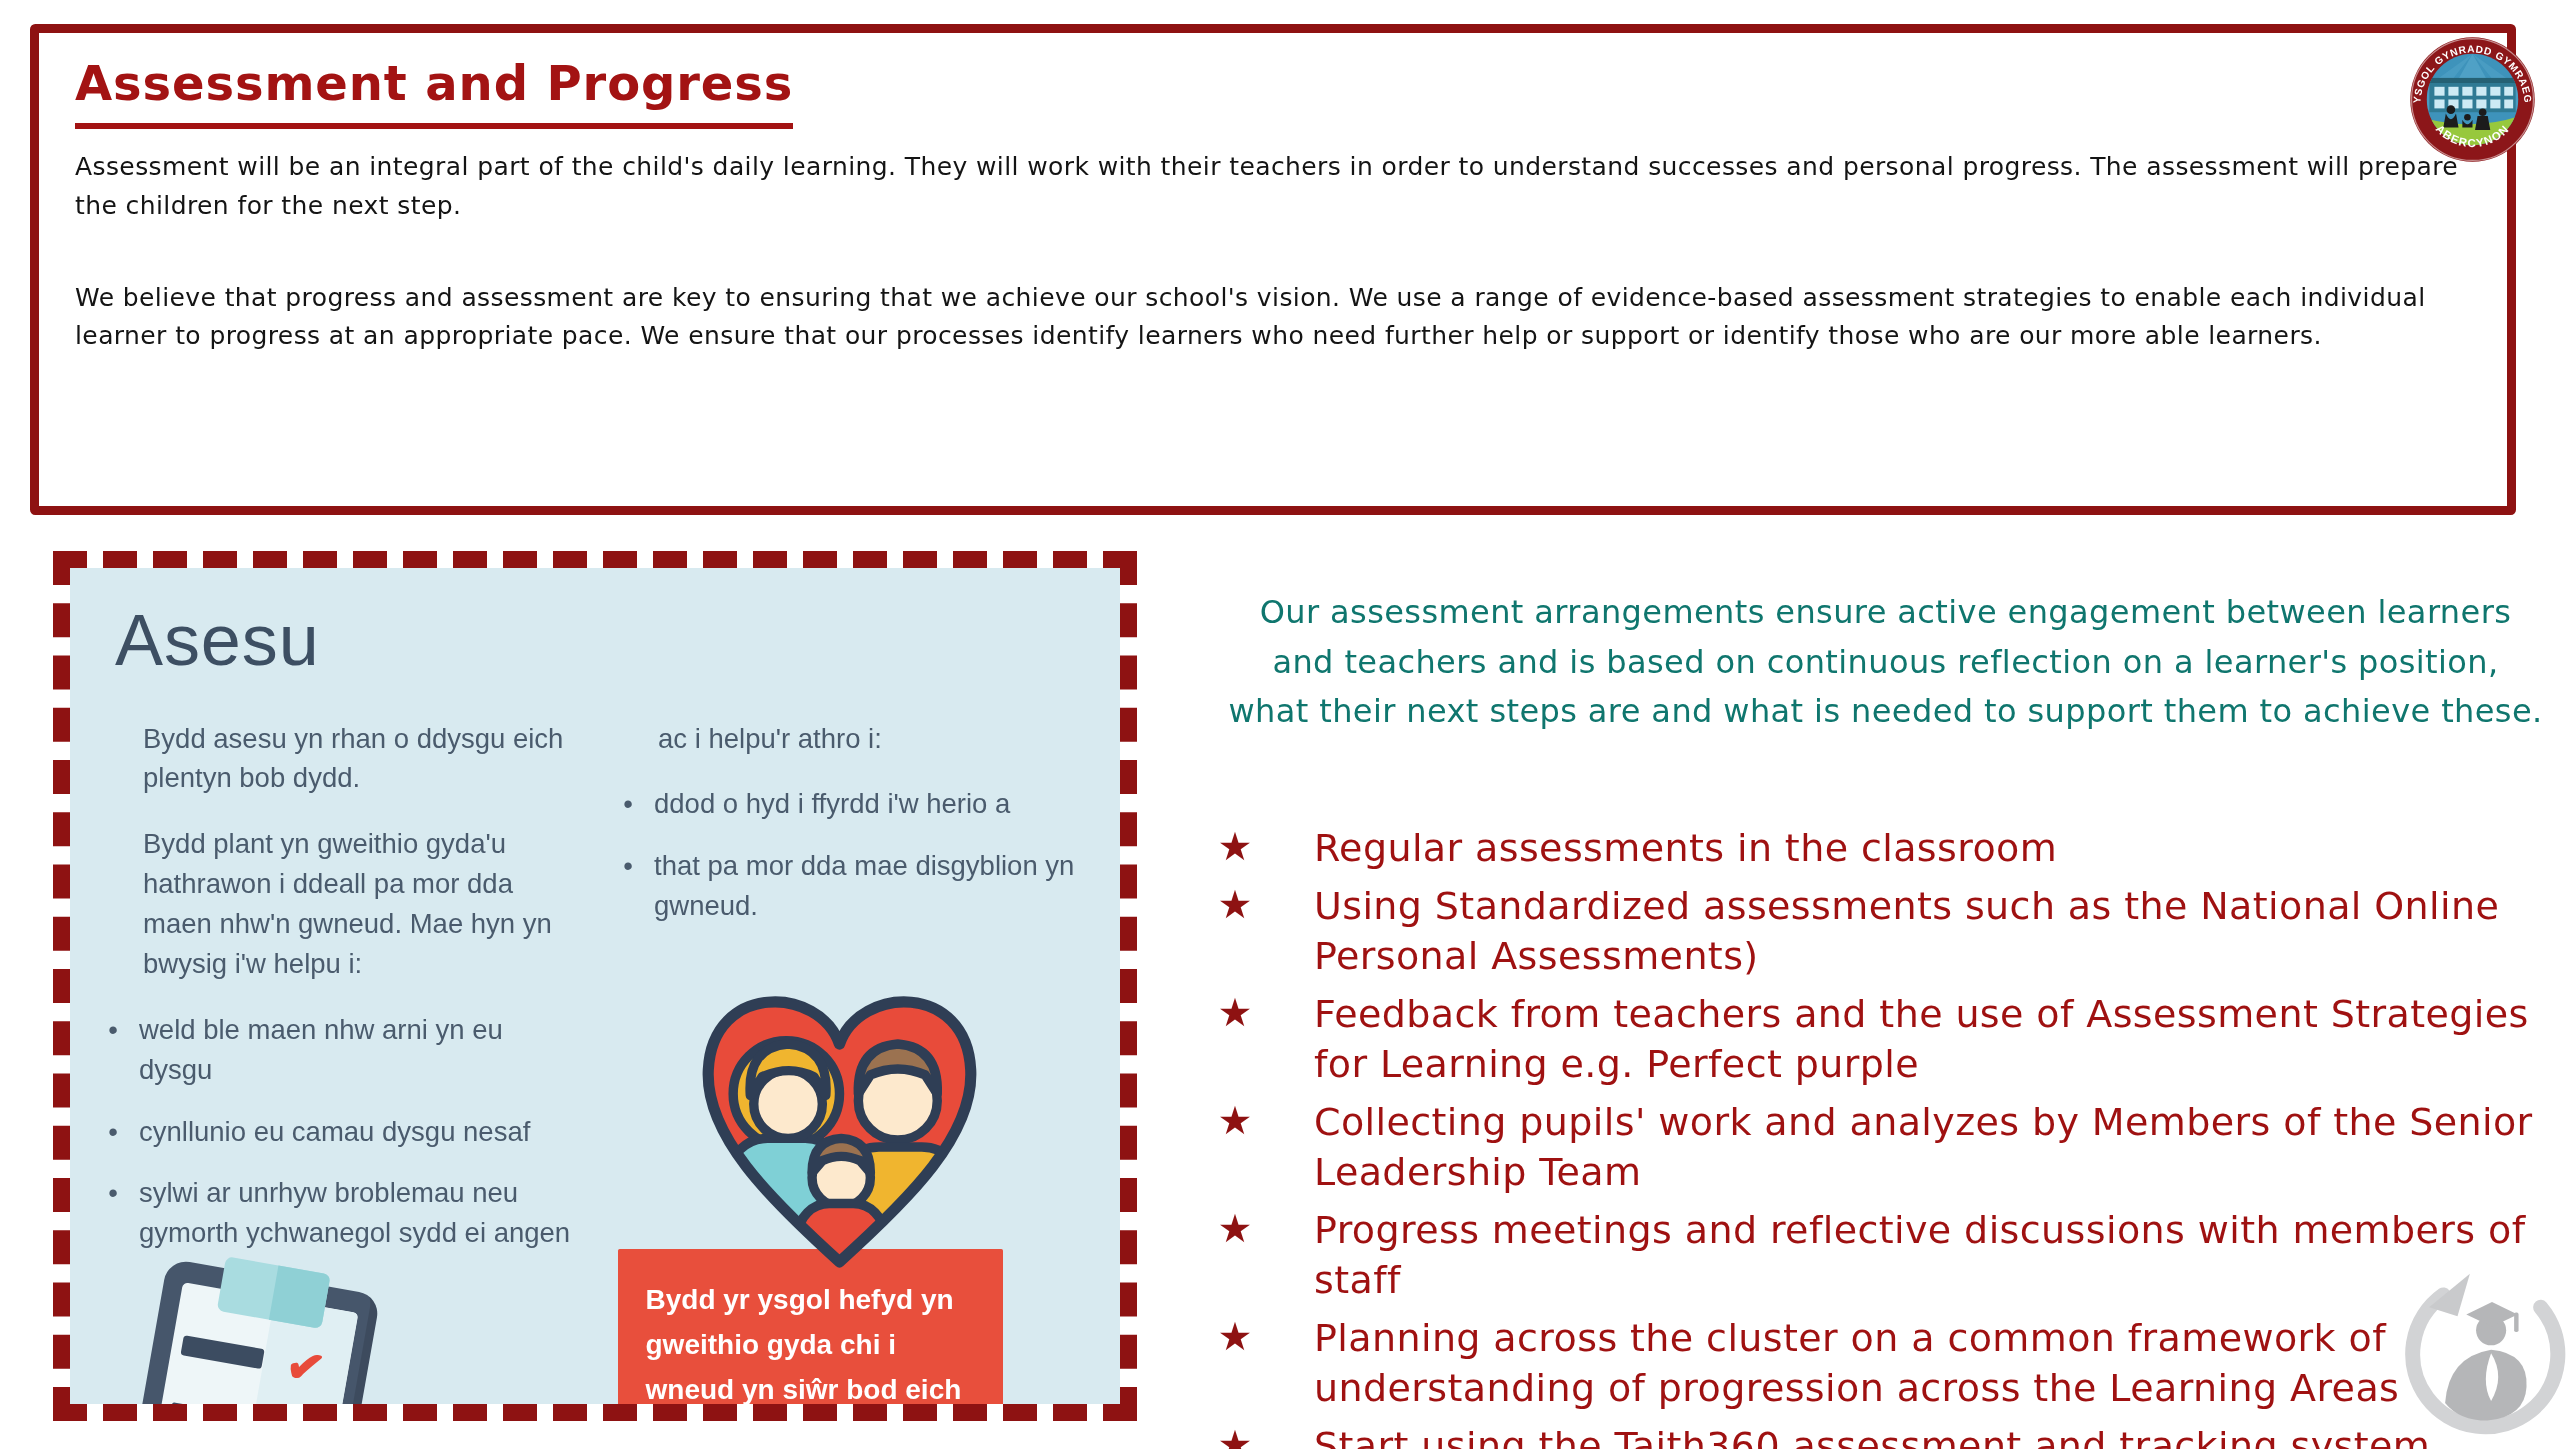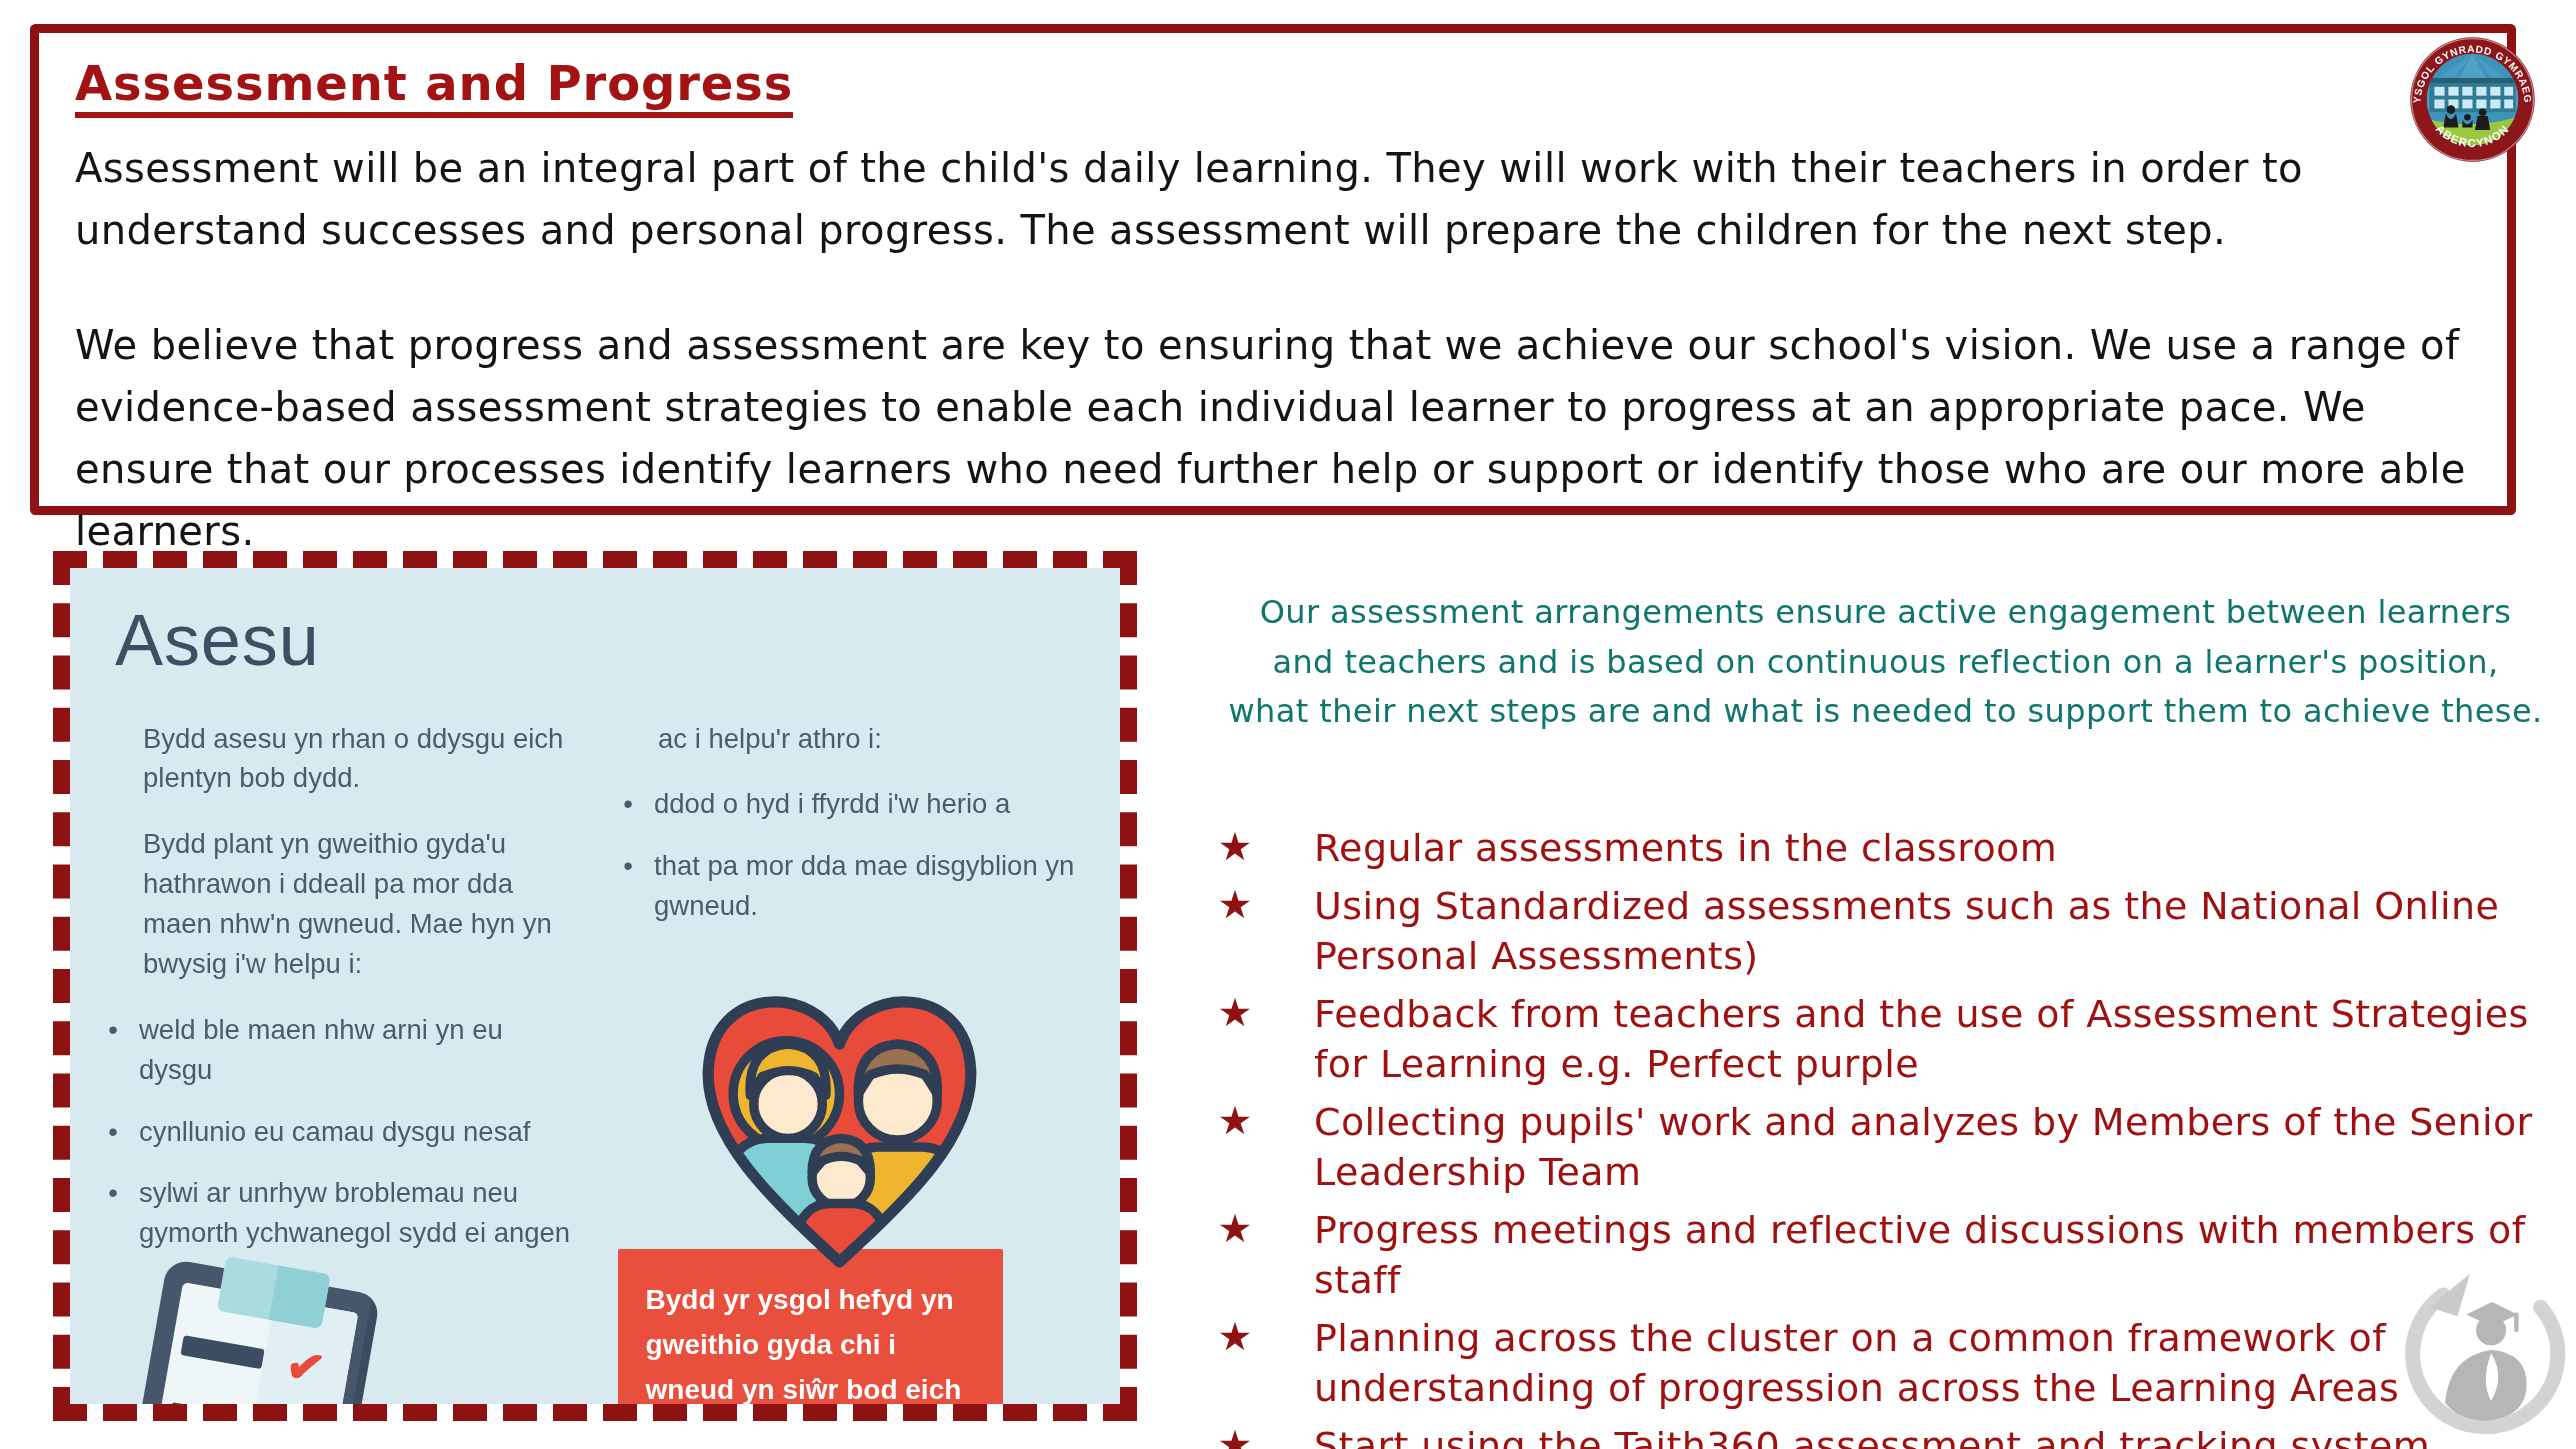--- a/index.html
+++ b/index.html
@@ -11,25 +11,25 @@
   .hand { font-family: cursive, "DejaVu Sans", sans-serif; }
 
   
   .top-box {
     position:absolute; left:30px; top:24px; width:2486px; height:491px;
     border:9.4px solid #8e1212; border-radius:5.2px; background:#ffffff;
     padding:17px 39px 17px 36px;
   }
   .top-title {
     display:inline-block; font-size:48px; font-weight:bold; color:#a31313;
-    border-bottom:6px solid #a31313; padding-bottom:1px; margin:5.2px 0 19px 0;
+    border-bottom:6px solid #a31313; padding-bottom:12px; margin:5.2px 0 19px 0;
     letter-spacing:0.9px;
   }
   .top-para {
-    font-size:40px; line-height:1.55; color:#141414; letter-spacing:0.4px;
+    font-size:25px; line-height:1.55; color:#141414; letter-spacing:0.4px;
   }
   .top-para + .top-para { margin-top:53px; }
 
   
   .badge { position:absolute; left:2409px; top:36px; width:127px; height:127px; }
   .badge svg { width:100%; height:100%; }
 
   
   .asesu {
     position:absolute; left:53px; top:551px; width:1084px; height:870px;

